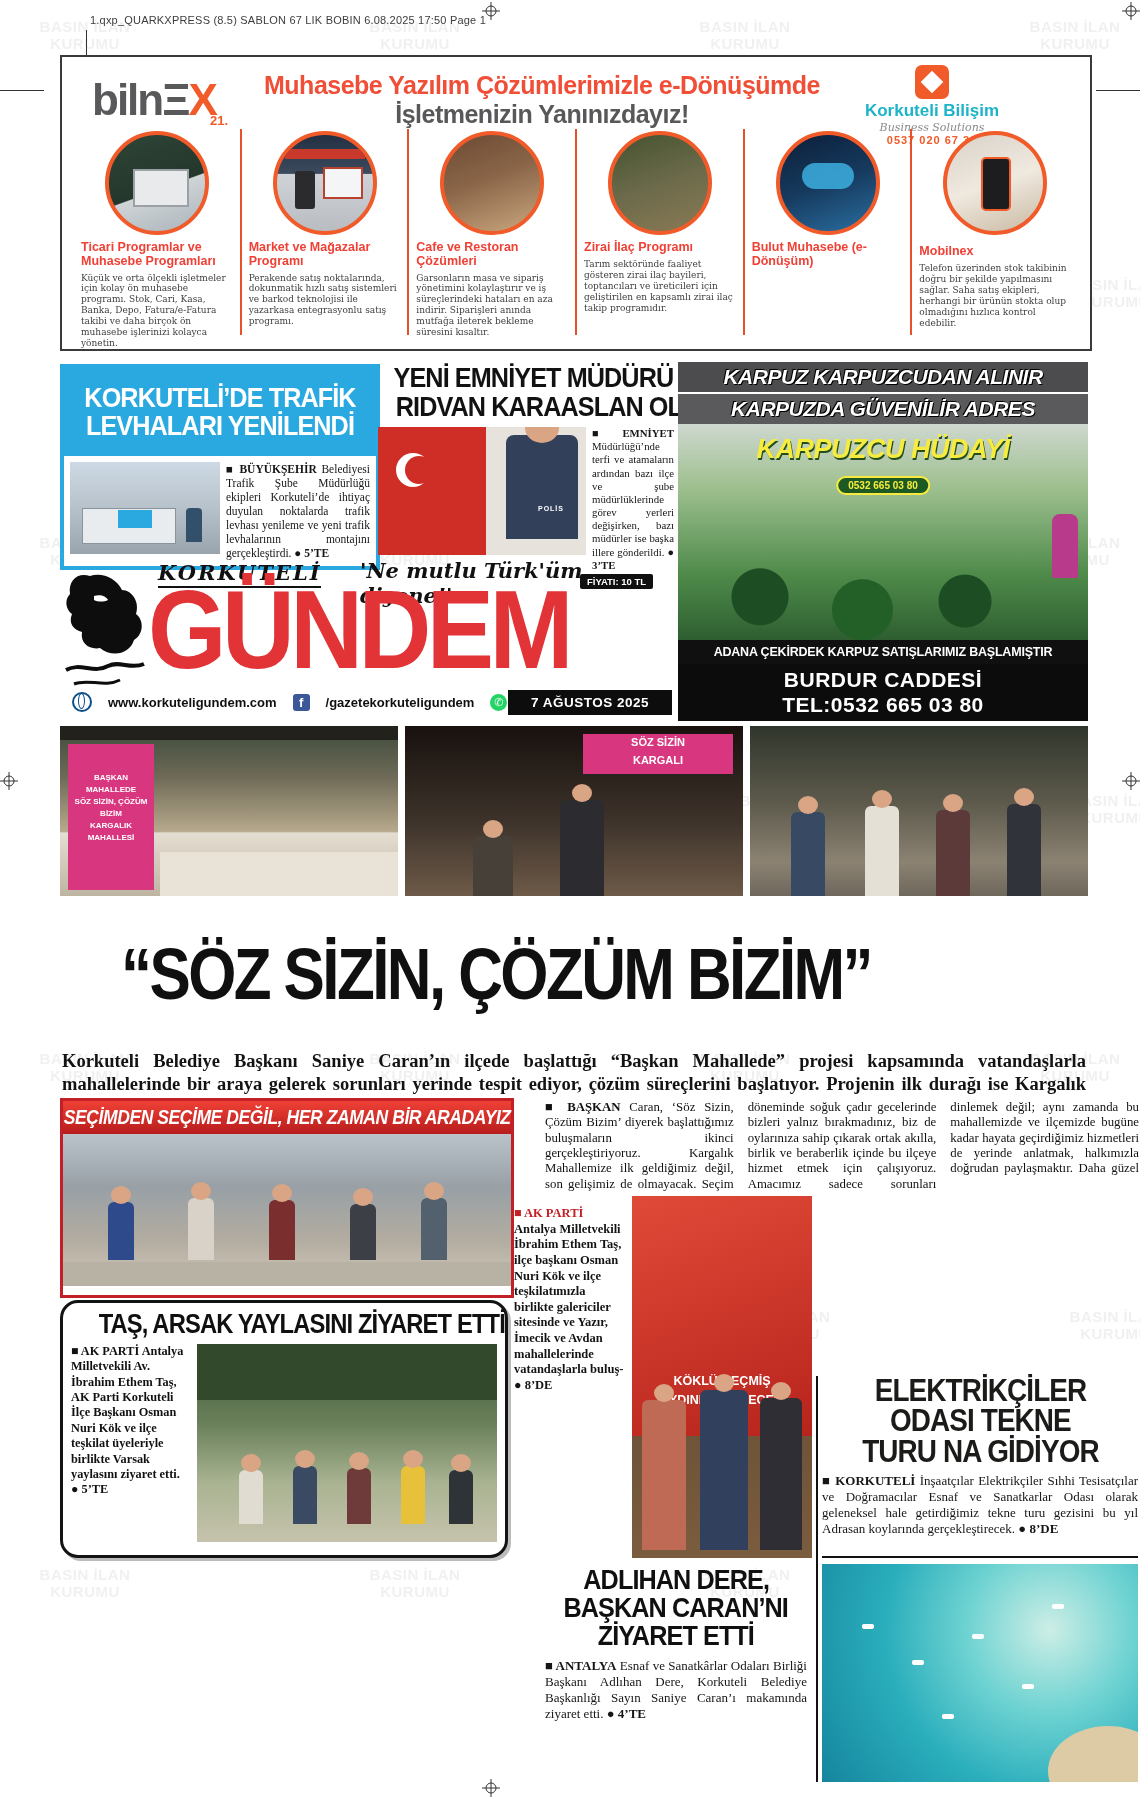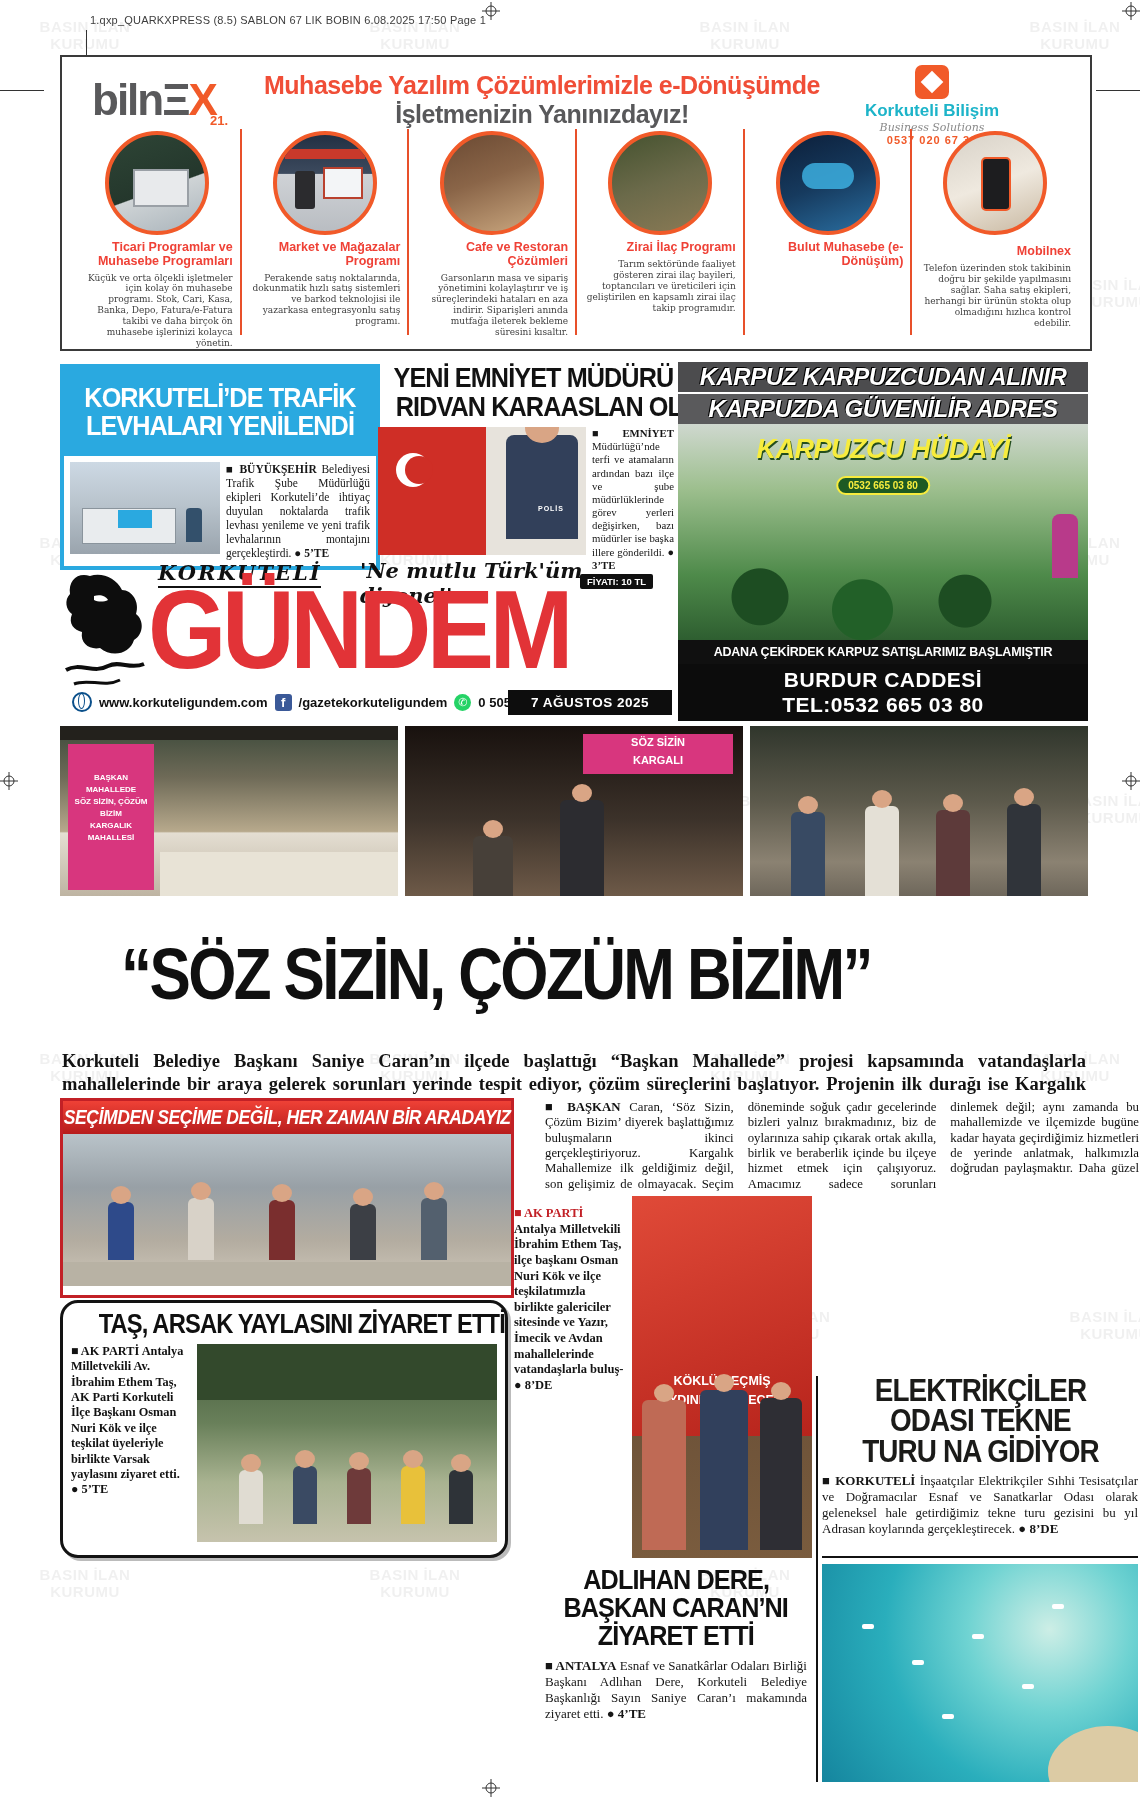--- a/index.html
+++ b/index.html
@@ -26,21 +26,21 @@
   .bilnex21{font-size:13px;color:#f15a29;font-weight:700;}
   .adh1{font-size:25px;font-weight:900;color:#f04e37;letter-spacing:-.5px;}
   .adh2{font-size:25px;font-weight:900;color:#58585a;letter-spacing:-.5px;}
   .kbrand{font-size:17px;font-weight:700;color:#1db4c9;}
   .ksub{font-family:"DejaVu Serif",serif;font-style:italic;font-size:11px;color:#8a8a8a;}
   .kphone{font-size:11px;color:#f15a29;font-weight:700;letter-spacing:1px;}
   .klogo{width:34px;height:34px;background:#f15a29;border-radius:7px;position:relative;}
   .klogo:after{content:"";position:absolute;left:9px;top:9px;width:16px;height:16px;background:#fff;
                transform:rotate(45deg);}
   .adcols{left:72px;top:128px;width:1004px;height:206px;display:flex;}
-  .adcol{flex:1;padding:0 7px;text-align:right;border-left:2px solid #e8502a;}
+  .adcol{flex:1;padding:0 7px;text-align:left;border-left:2px solid #e8502a;}
   .adcol:first-child{border-left:none;}
   .adcircle{width:96px;height:96px;border-radius:50%;border:4px solid #f15a29;margin:2px auto 6px auto;
             overflow:hidden;position:relative;}
   .adtitle{color:#ef4136;font-weight:800;font-size:12.5px;line-height:1.1;margin-bottom:4px;}
   .addesc{font-family:"DejaVu Serif",serif;font-size:9px;line-height:1.22;color:#3f3f3f;}
 
   
   .ph1{background:linear-gradient(160deg,#2e4536 0%,#24372c 55%,#cfd4d6 56%,#aab4bb 100%);}
   .ph1 .laptop{position:absolute;left:24px;top:34px;width:52px;height:34px;background:#e8eaec;border:2px solid #9aa0a6;}
   .ph2{background:linear-gradient(180deg,#233043 0%,#3c4a5e 40%,#cfd2d6 41%,#b9bdc2 100%);}
@@ -64,21 +64,21 @@
 
   .emnhead{color:#121212;font-weight:900;font-size:28px;line-height:1.02;text-align:center;letter-spacing:-1px;}
   .flag{position:absolute;left:0;top:0;width:52%;height:100%;background:#cf2e26;}
   .flag .moon{position:absolute;left:18px;top:26px;width:34px;height:34px;border-radius:50%;background:#fff;}
   .flag .moon:after{content:"";position:absolute;left:9px;top:3px;width:28px;height:28px;border-radius:50%;background:#cf2e26;}
   .officer{position:absolute;right:8px;top:8px;width:72px;height:104px;background:#32405a;border-radius:8px 8px 0 0;}
   .officer .head{position:absolute;left:19px;top:-22px;width:34px;height:30px;border-radius:50%;background:#d9a585;}
   .polis{position:absolute;right:14px;top:70px;color:#fff;font-size:7px;font-weight:700;letter-spacing:1px;}
 
   .karpuzbar{background:#4c4c4e;color:#fff;font-weight:900;font-style:italic;text-align:center;
-             font-size:24px;line-height:30px;height:30px;letter-spacing:-.5px;
+             font-size:21px;line-height:30px;height:30px;letter-spacing:-.5px;
              text-shadow:1px 1px 0 #000,-1px -1px 0 #000;}
   .karpuzphoto{position:relative;height:216px;background:
      radial-gradient(circle at 20% 80%,#1d4d22 0 28px,transparent 29px),
      radial-gradient(circle at 45% 86%,#226028 0 30px,transparent 31px),
      radial-gradient(circle at 70% 82%,#1d4d22 0 26px,transparent 27px),
      linear-gradient(180deg,#cfd8cf 0%,#9dbf8e 30%,#4e8a4a 70%,#2e5e30 100%);overflow:hidden;}
   .karpuzname{color:#f7ec3d;font-weight:900;font-style:italic;font-size:27px;text-align:center;
               padding-top:10px;text-shadow:1px 2px 0 #234d1e;letter-spacing:-.5px;}
   .karpuzsign{position:absolute;left:50%;top:52px;transform:translateX(-50%);background:#1d5a23;color:#f7ec3d;
               border-radius:10px;font-size:10px;font-weight:700;padding:2px 10px;border:2px solid #f7ec3d;}
@@ -86,21 +86,21 @@
                height:24px;line-height:24px;letter-spacing:-.2px;}
   .karpuzaddr{background:#0c0c0c;color:#fff;text-align:center;height:54px;padding-top:3px;}
   .karpuzaddr .a{font-weight:900;font-size:21px;line-height:25px;letter-spacing:.5px;}
 
   
   .city{font-family:"DejaVu Serif",serif;font-style:italic;font-weight:700;font-size:21px;
         letter-spacing:2px;border-bottom:2px solid #111;padding-bottom:1px;}
   .gundem{font-weight:900;font-size:112px;color:#e23337;letter-spacing:-5px;line-height:1;}
   .slogan{font-family:"DejaVu Serif",serif;font-style:italic;font-weight:700;font-size:21px;color:#111;}
   .price{background:#101010;color:#fff;font-size:9.5px;font-weight:700;padding:2px 7px;border-radius:2px;}
-  .mrow{display:flex;align-items:center;gap:7px;}
+  .mrow{display:flex;align-items:center;gap:16px;}
   .mtext{font-weight:700;font-size:13px;color:#101010;}
   .globe{width:16px;height:16px;border-radius:50%;border:2px solid #0a4f8a;position:relative;}
   .globe:after{content:"";position:absolute;left:4px;top:-1px;width:5px;height:14px;border-radius:50%;border:1.5px solid #0a4f8a;}
   .fb{width:17px;height:17px;background:#3b5998;color:#fff;font-weight:900;font-size:13px;text-align:center;line-height:17px;border-radius:3px;}
   .wa{width:17px;height:17px;background:#25d366;border-radius:50%;color:#fff;font-size:11px;text-align:center;line-height:17px;}
   .datebox{background:#0d0d0d;color:#fff;font-weight:800;font-size:13.5px;text-align:center;
            height:25px;line-height:25px;letter-spacing:.5px;}
 
   
   .strip{left:60px;top:726px;width:1028px;height:170px;display:flex;gap:7px;}

